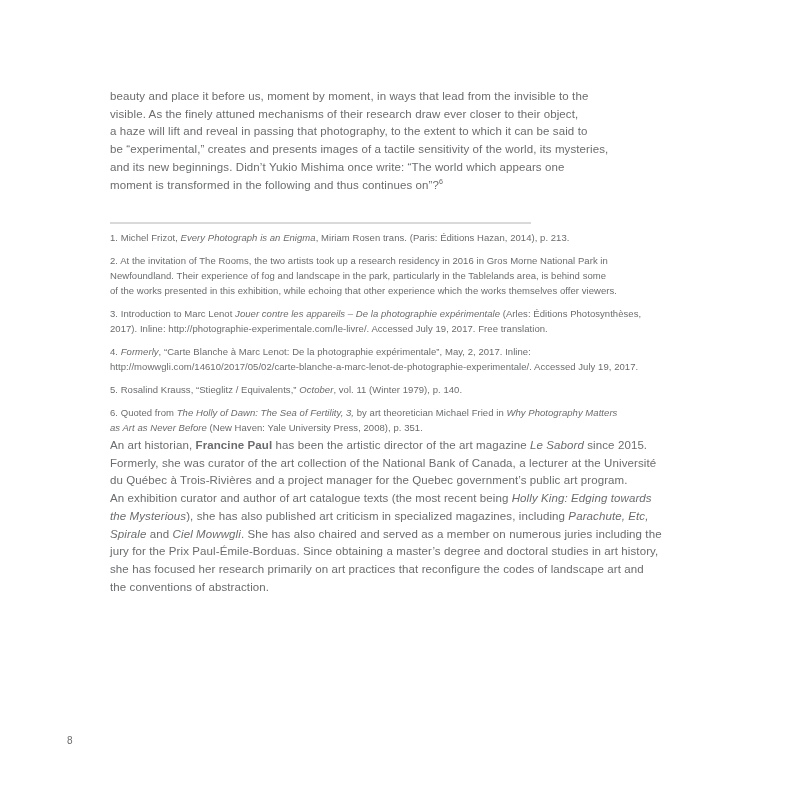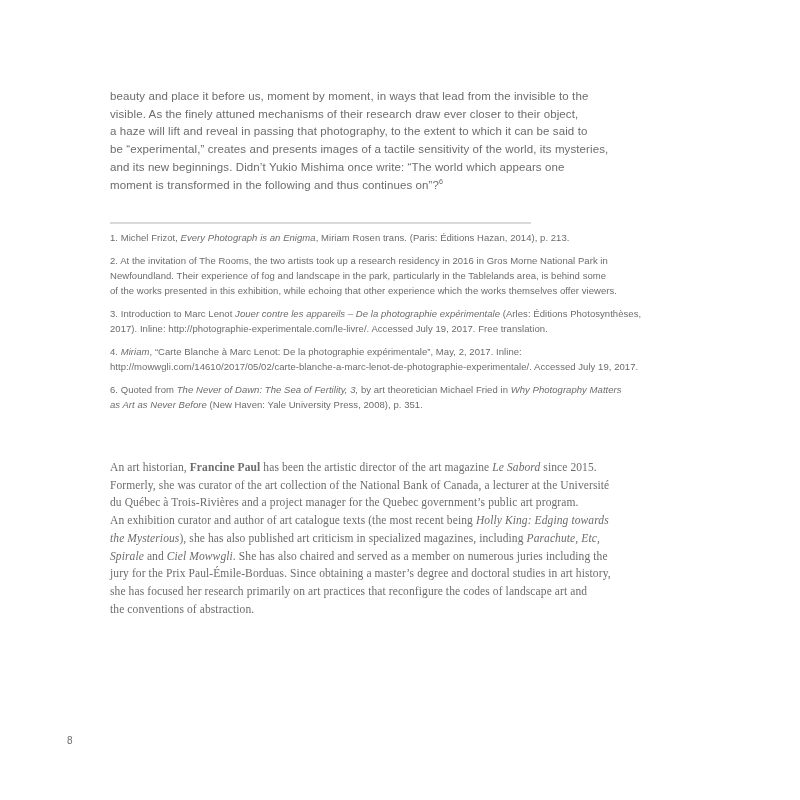--- a/index.html
+++ b/index.html
@@ -23,21 +23,21 @@
   .body-text {
     position: absolute;
     left: 110px;
     width: 640px;
     font-size: 11.5px;
     line-height: 17.7px;
     letter-spacing: 0.1px;
     white-space: pre-wrap;
   }
   .main-paragraph { top: 88px; }
-  .bio-paragraph  { top: 459px; font-family: Liberation Serif, serif; }
+  .bio-paragraph  { top: 437px; }
   .divider {
     position: absolute;
     left: 110px;
     top: 222px;
     width: 421px;
     height: 2px;
     background: var(--divider-color, #d9d9d9);
   }
   .footnotes {
     position: absolute;
@@ -81,23 +81,24 @@
 
   <div class="divider"></div>
 
   <div class="footnotes">
     <p class="footnote"><span>1. Michel Frizot, </span><em>Every Photograph is an Enigma</em><span>, Miriam Rosen trans. (Paris: Éditions Hazan, 2014), p. 213.</span></p>
     <p class="footnote"><span>2. At the invitation of The Rooms, the two artists took up a research residency in 2016 in Gros Morne National Park in
 Newfoundland. Their experience of fog and landscape in the park, particularly in the Tablelands area, is behind some
 of the works presented in this exhibition, while echoing that other experience which the works themselves offer viewers.</span></p>
     <p class="footnote"><span>3. Introduction to Marc Lenot </span><em>Jouer contre les appareils – De la photographie expérimentale</em><span> (Arles: Éditions Photosynthèses,
 2017). Inline: http://photographie-experimentale.com/le-livre/. Accessed July 19, 2017. Free translation.</span></p>
-    <p class="footnote"><span>4. </span><em>Miriam</em><span>, “Carte Blanche à Marc Lenot: De la photographie expérimentale”, May, 2, 2017. Inline:
+    <p class="footnote"><span>4. </span><em>Formerly</em><span>, “Carte Blanche à Marc Lenot: De la photographie expérimentale”, May, 2, 2017. Inline:
 http://mowwgli.com/14610/2017/05/02/carte-blanche-a-marc-lenot-de-photographie-experimentale/. Accessed July 19, 2017.</span></p>
-    <p class="footnote"><span>6. Quoted from </span><em>The Never of Dawn: The Sea of Fertility, 3,</em><span> by art theoretician Michael Fried in </span><em>Why Photography Matters
+    <p class="footnote"><span>5. Rosalind Krauss, “Stieglitz / Equivalents,” </span><em>October</em><span>, vol. 11 (Winter 1979), p. 140.</span></p>
+    <p class="footnote"><span>6. Quoted from </span><em>The Holly of Dawn: The Sea of Fertility, 3,</em><span> by art theoretician Michael Fried in </span><em>Why Photography Matters
 as Art as Never Before</em><span> (New Haven: Yale University Press, 2008), p. 351.</span></p>
   </div>
 
   <div class="body-text bio-paragraph"><span>An art historian, </span><strong>Francine Paul</strong><span> has been the artistic director of the art magazine </span><em>Le Sabord</em><span> since 2015.
 Formerly, she was curator of the art collection of the National Bank of Canada, a lecturer at the Université
 du Québec à Trois-Rivières and a project manager for the Quebec government’s public art program.
 An exhibition curator and author of art catalogue texts (the most recent being </span><em>Holly King: Edging towards
 the Mysterious</em><span>), she has also published art criticism in specialized magazines, including </span><em>Parachute, Etc,
 Spirale</em><span> and </span><em>Ciel Mowwgli</em><span>. She has also chaired and served as a member on numerous juries including the
 jury for the Prix Paul-Émile-Borduas. Since obtaining a master’s degree and doctoral studies in art history,

